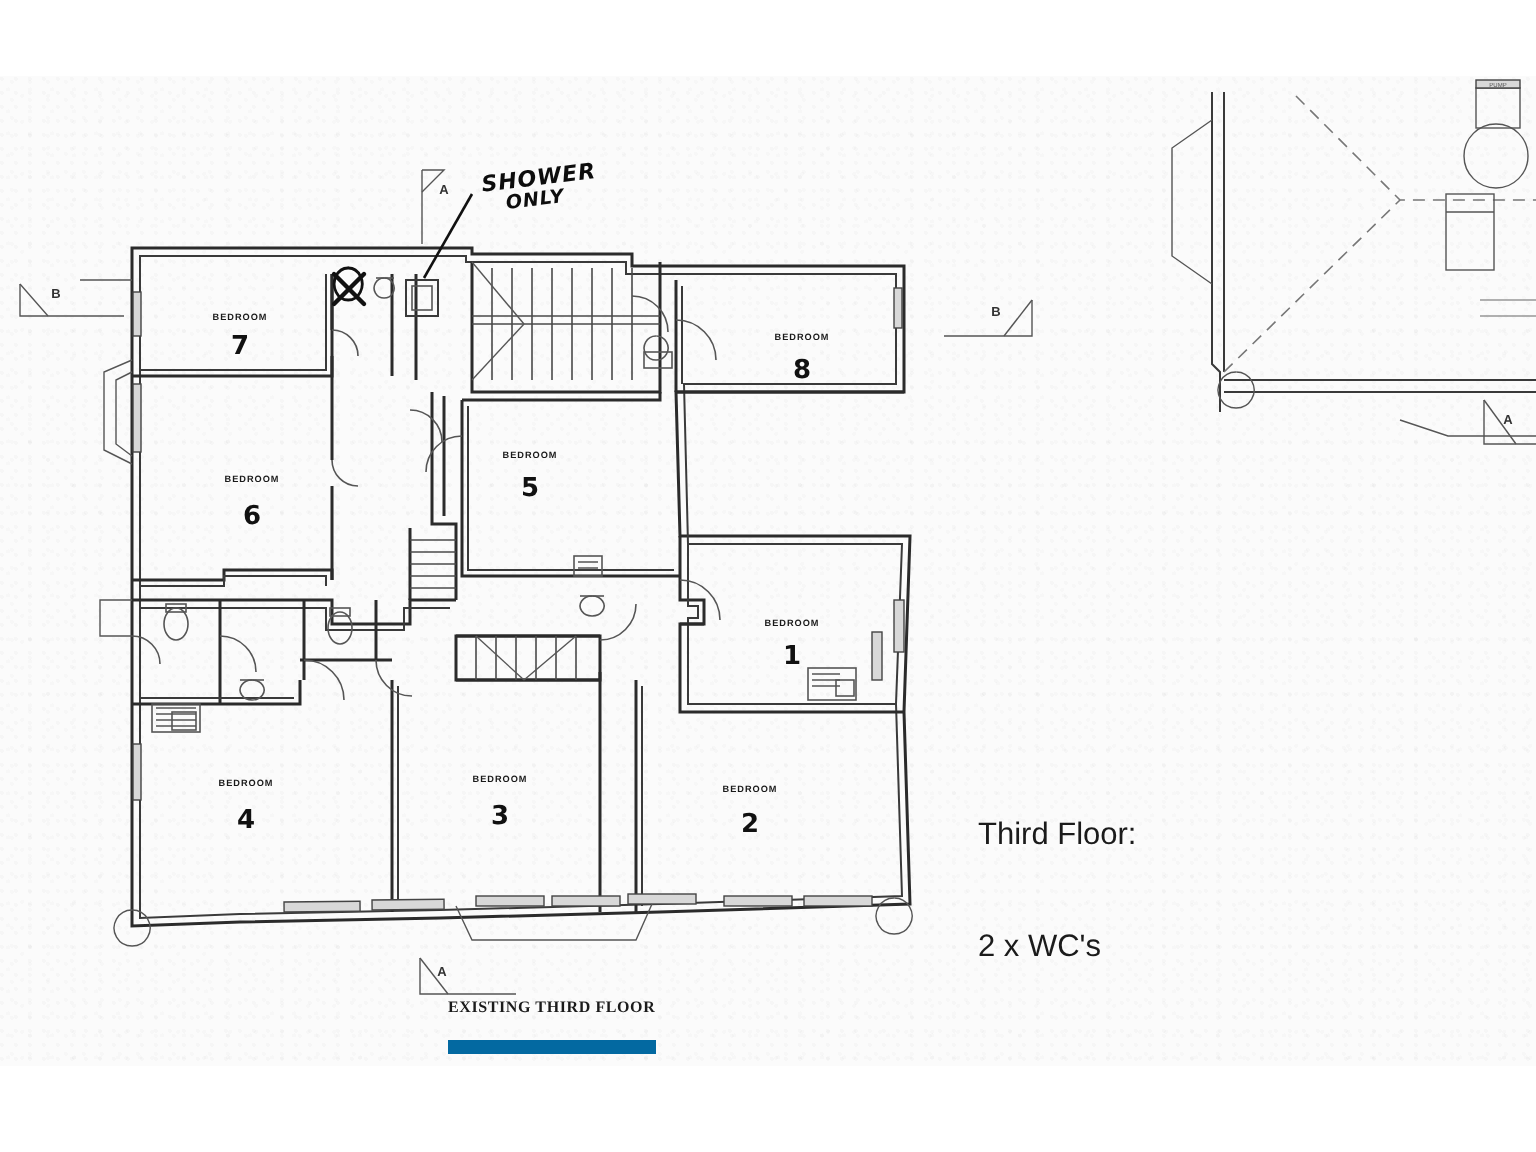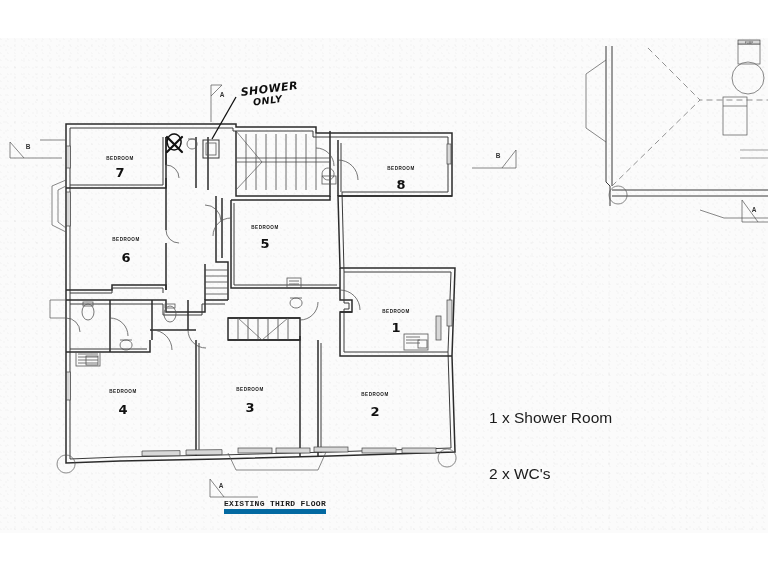--- a/index.html
+++ b/index.html
@@ -63,23 +63,23 @@
     position:absolute;left:489px;top:372px;
     font-family:"Liberation Sans", sans-serif;
     font-size:15.5px;line-height:18.5px;color:#1b1b1b;
     white-space:pre;
   }
   #legend div{white-space:pre;}
 
   
   #plan-title{
     position:absolute;left:224px;top:499px;
-    font-family:Liberation Mono, monospace;
+    font-family:Liberation Serif, serif;
     font-size:8px;font-weight:700;letter-spacing:.3px;color:#1b1b1b;
-    border-bottom:5px solid #0369a1;padding-bottom:1px;
+    border-bottom:7px solid #0369a1;padding-bottom:12px;
   }
 
   
   #hand-note{
     position:absolute;left:240px;top:86px;
     font-family:"DejaVu Sans", sans-serif;
     color:#0d0d0d;font-weight:700;
     transform:rotate(-7deg);transform-origin:left top;
     font-style:italic;
   }
@@ -374,18 +374,18 @@
   </svg>
 
   <div id="hand-note">
     <span class="l1">SHOWER</span>
     <span class="l2">ONLY</span>
   </div>
 
   <div id="plan-title">EXISTING THIRD FLOOR</div>
 
   <div id="legend">
-    <div>1 x Shower Room</div>
+    <div>Third Floor:</div>
     <div>2 x WC's</div>
     
   </div>
 
 </div>
 
 </body></html>

